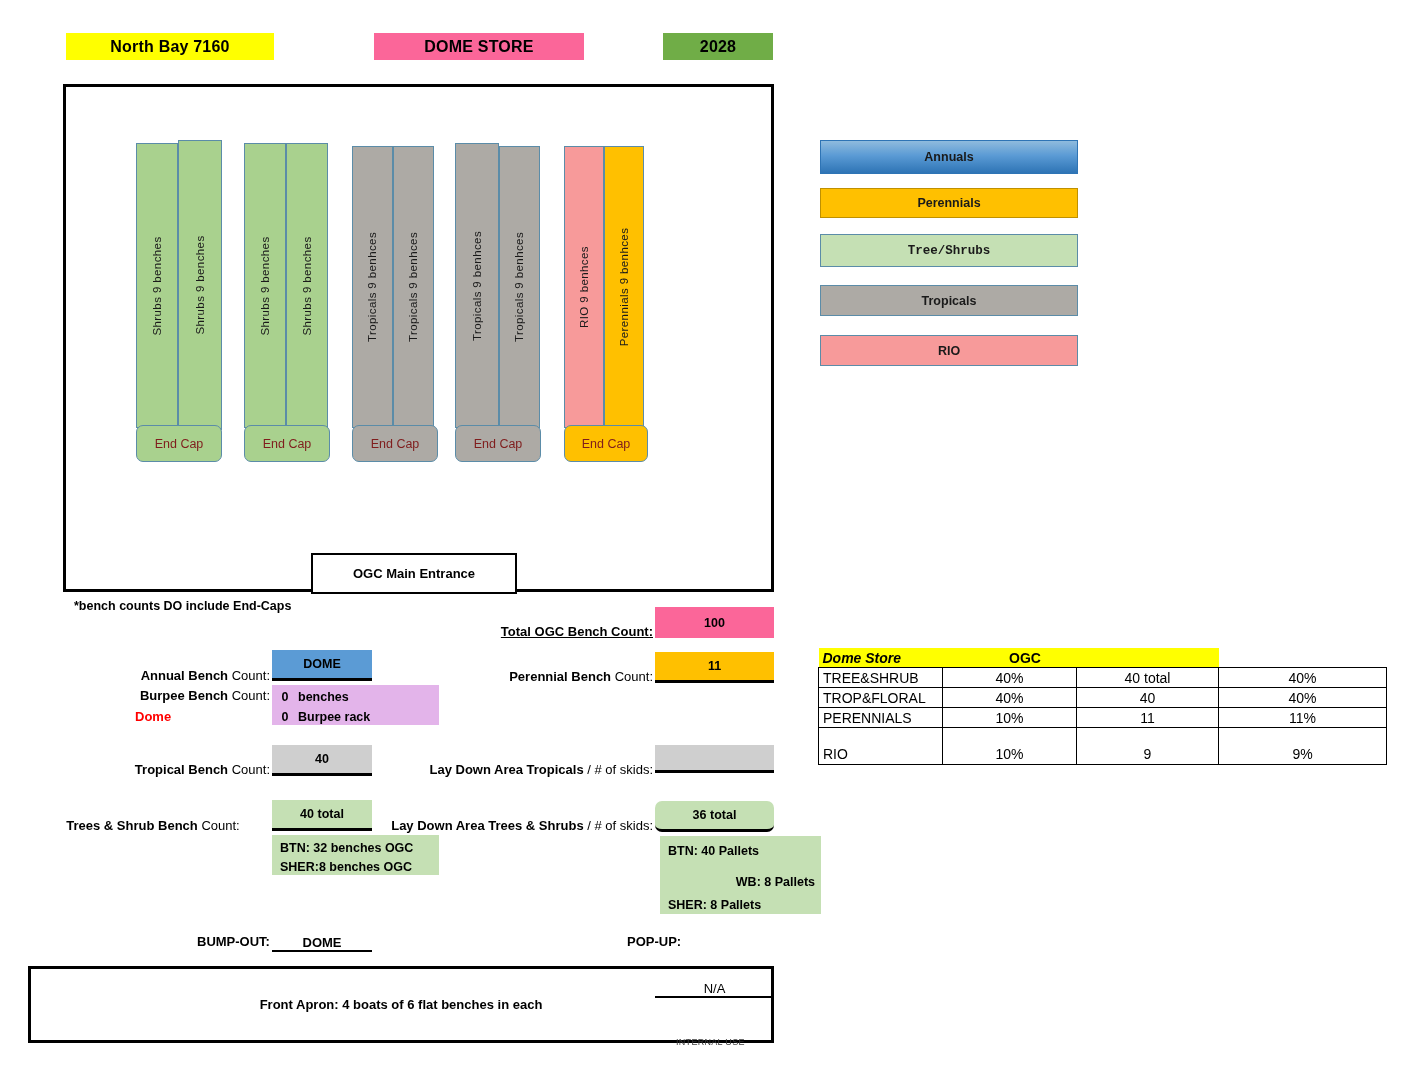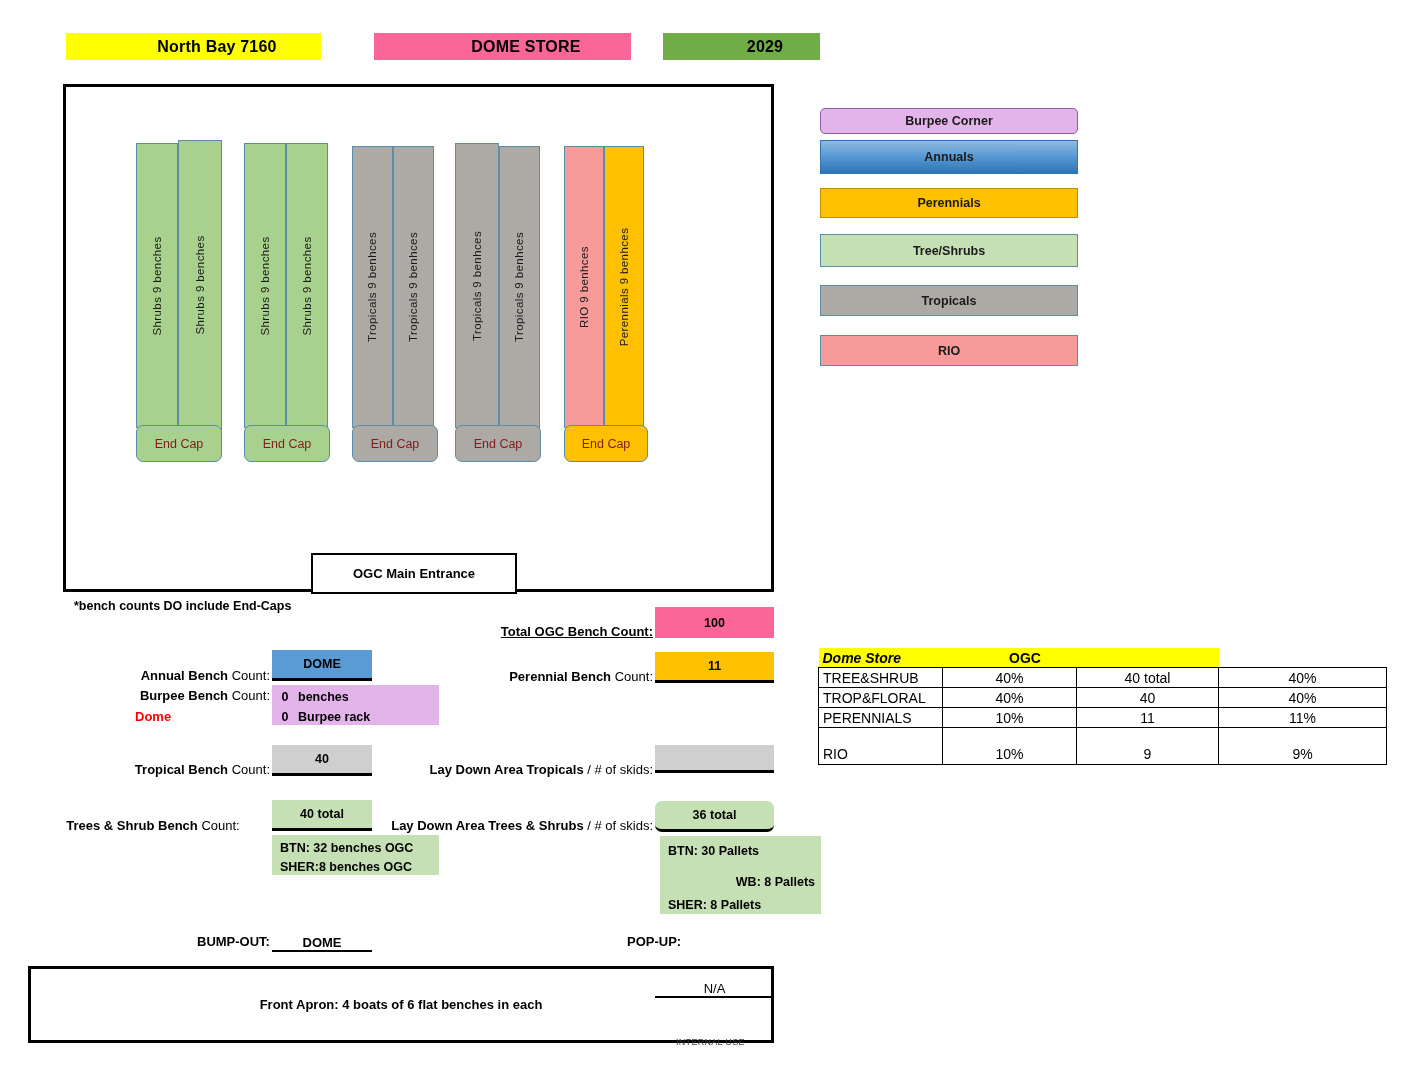--- a/index.html
+++ b/index.html
@@ -21,21 +21,20 @@
   .abs { position: absolute; }
 
   
   .banner {
     display: flex;
     align-items: center;
     justify-content: center;
     font-weight: bold;
     font-size: 16px;
     letter-spacing: .2px;
-    padding-left: 47px;
   }
   .banner-yellow { background: #FFFF00; }
   .banner-pink   { background: #FB6699; }
   .banner-green  { background: #70AD47; }
 
   
   .floor-box {
     border: 3px solid #000000;
     background: #ffffff;
     box-sizing: border-box;
@@ -234,21 +233,21 @@
     letter-spacing: .3px;
   }
 </style>
 </head>
 <body>
 
 <div id="page">
 
   <div class="abs banner banner-yellow" style="left:66px; top:33px; width:208px; height:27px;">North Bay 7160</div>
   <div class="abs banner banner-pink" style="left:374px; top:33px; width:210px; height:27px;">DOME STORE</div>
-  <div class="abs banner banner-green" style="left:663px; top:33px; width:110px; height:27px;">2029</div>
+  <div class="abs banner banner-green" style="left:663px; top:33px; width:110px; height:27px;">2028</div>
 
   <div class="abs floor-box" style="left:63px; top:84px; width:711px; height:508px;"></div>
 
   <div class="abs bench-pair" style="left:136px; top:143px;">
     <div class="bench c-green" style="width:42px; height:285px;">
       <span class="bench-label">Shrubs 9 benches</span>
     </div>
     <div class="bench c-green" style="width:44px; height:290px; margin-top:-3px;">
       <span class="bench-label">Shrubs 9 benches</span>
     </div>
@@ -290,24 +289,23 @@
       <span class="bench-label">RIO  9 benhces</span>
     </div>
     <div class="bench c-orange" style="width:40px; height:282px;">
       <span class="bench-label">Perennials  9 benhces</span>
     </div>
   </div>
   <div class="abs endcap c-orange" style="left:564px; top:425px; width:84px; height:37px;">End Cap</div>
 
   <div class="abs entrance-box" style="left:311px; top:553px; width:206px; height:41px;">OGC Main Entrance</div>
 
-  <div class="abs legend-item lg-burpee" style="left:820px; top:108px; width:258px; height:26px;">Burpee Corner</div>
   <div class="abs legend-item lg-annuals" style="left:820px; top:140px; width:258px; height:34px;">Annuals</div>
   <div class="abs legend-item lg-peren" style="left:820px; top:188px; width:258px; height:30px;">Perennials</div>
-  <div class="abs legend-item lg-tree" style="left:820px; top:234px; width:258px; height:33px;">Tree/Shrubs</div>
+  <div class="abs legend-item lg-tree" style="left:820px; top:234px; width:258px; height:33px;font-family:Liberation Mono, monospace;">Tree/Shrubs</div>
   <div class="abs legend-item lg-trop" style="left:820px; top:285px; width:258px; height:31px;">Tropicals</div>
   <div class="abs legend-item lg-rio" style="left:820px; top:335px; width:258px; height:31px;">RIO</div>
 
   <div class="abs note-text" style="left:74px; top:599px;">*bench counts DO include End-Caps</div>
 
   <div class="abs fld-label" style="left:110px; top:668px; width:160px;">
     <b>Annual Bench</b>
     <span class="lt">Count:</span>
   </div>
   <div class="abs val-box v-blue" style="left:272px; top:650px; width:100px; height:31px;">DOME</div>
@@ -358,21 +356,21 @@
     <span class="lt">/ # of skids:</span>
   </div>
   <div class="abs val-box v-gray" style="left:655px; top:745px; width:119px; height:28px;"></div>
 
   <div class="abs fld-label" style="left:370px; top:818px; width:283px;">
     <b>Lay Down Area Trees &amp; Shrubs</b>
     <span class="lt">/ # of skids:</span>
   </div>
   <div class="abs val-box v-green" style="left:655px; top:801px; width:119px; height:31px;border-radius:7px;">36 total</div>
   <div class="abs sub-note" style="left:660px; top:836px; width:161px; height:78px; line-height:1.85;">
-    <div>BTN: 30 Pallets</div>
+    <div>BTN: 40 Pallets</div>
     <div style="margin-top:8px;text-align:right;">WB: 8 Pallets</div>
     <div>SHER: 8 Pallets</div>
   </div>
 
   <table class="abs tbl" style="left:818px; top:648px; width:568px;">
     <colgroup>
       <col style="width:124px">
       <col style="width:134px">
       <col style="width:142px">
       <col style="width:168px">

